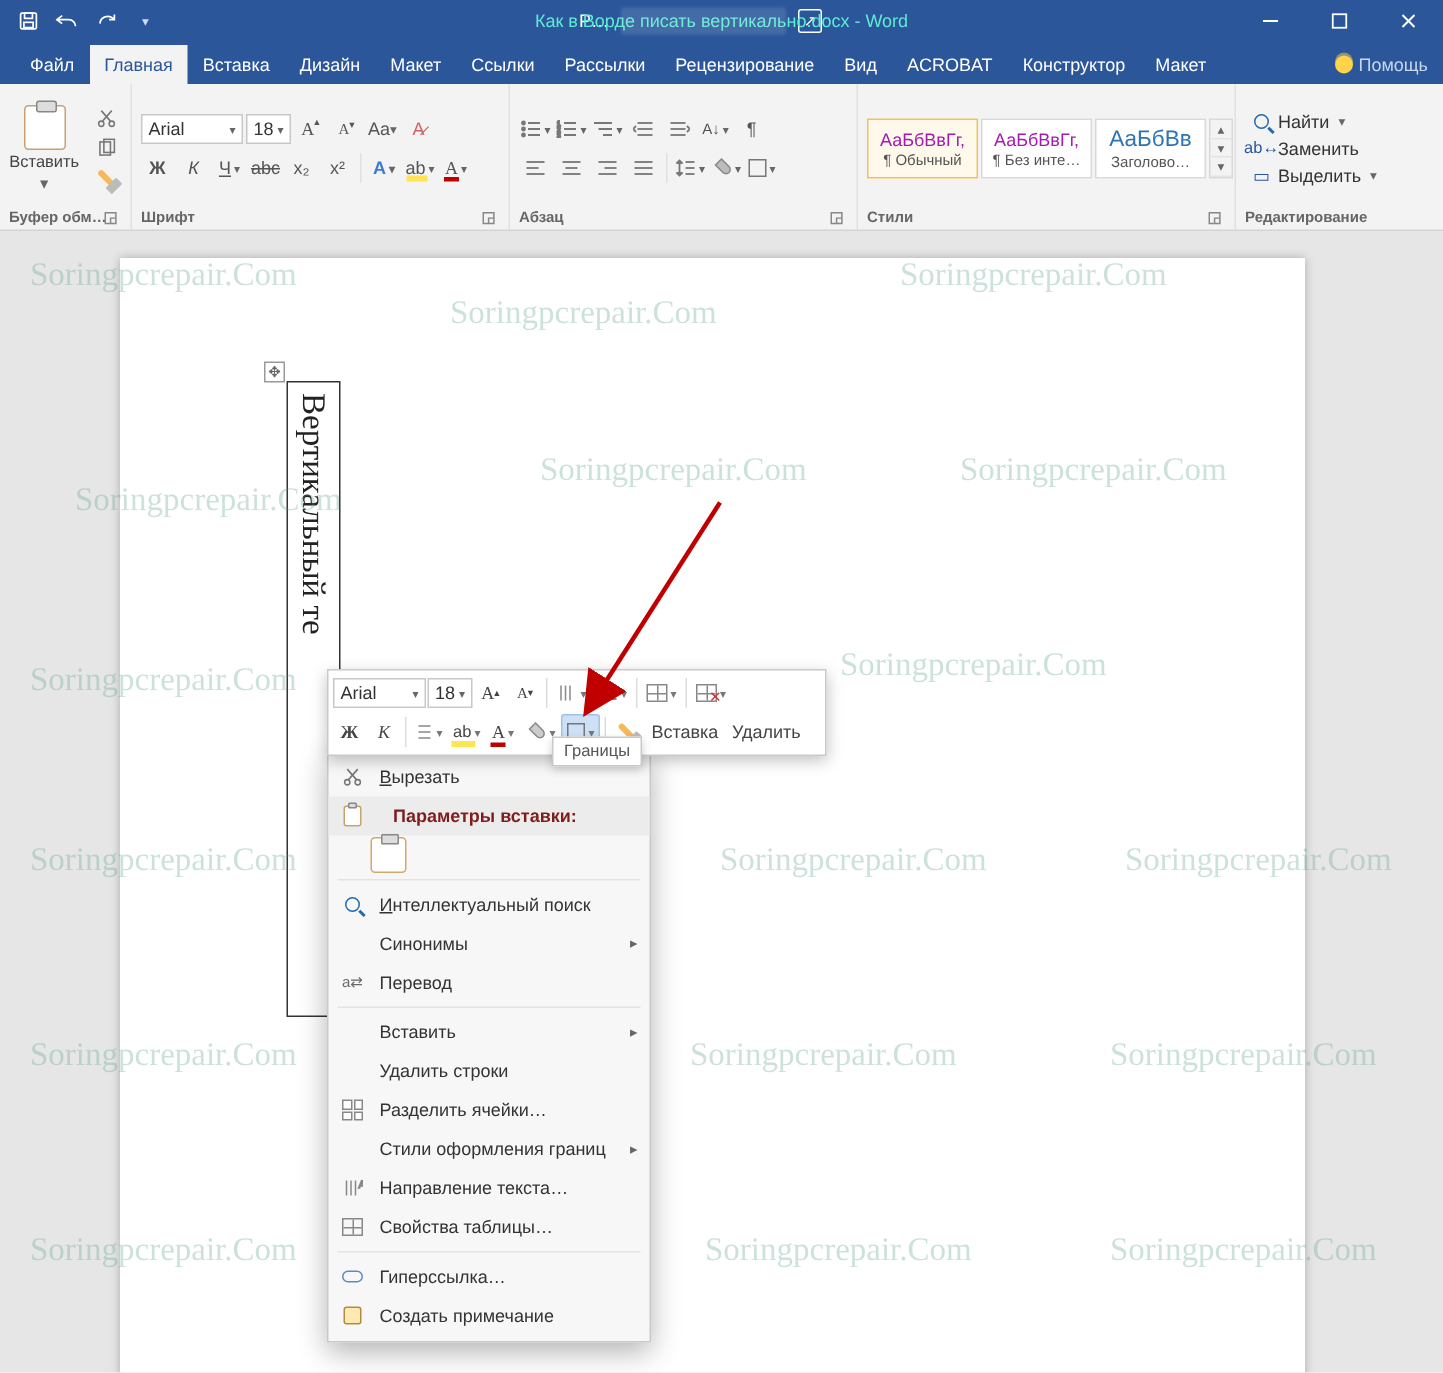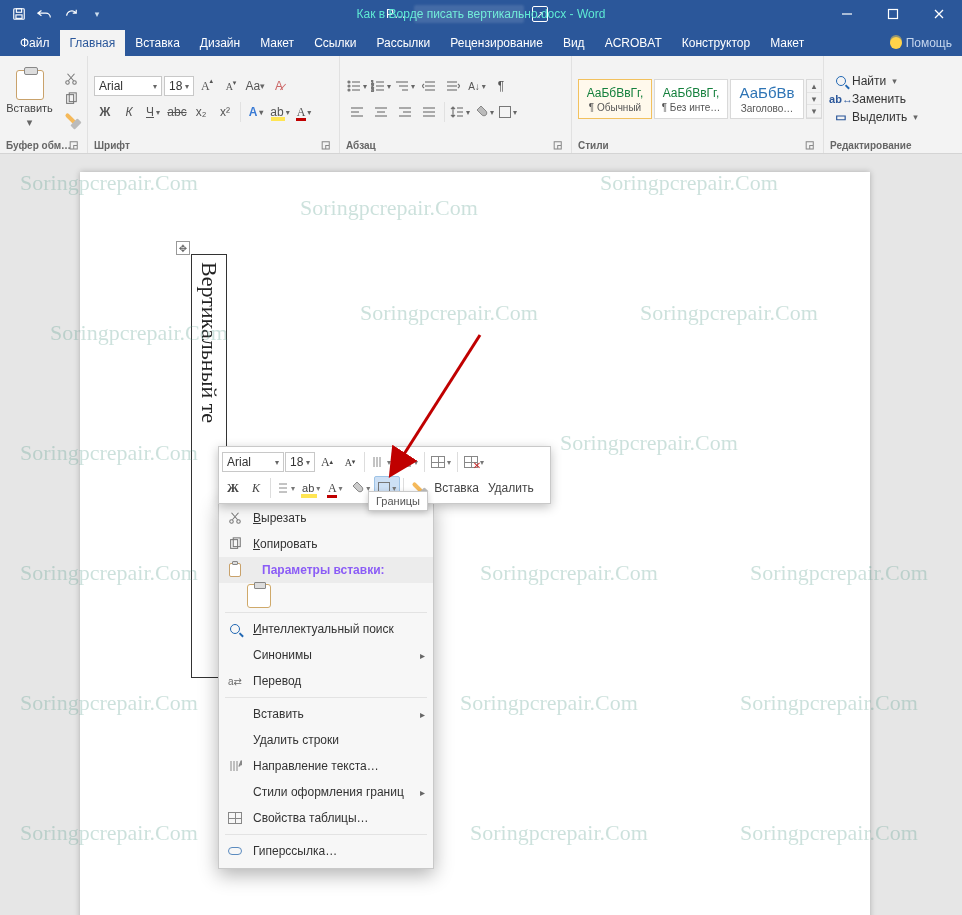--- a/index.html
+++ b/index.html
@@ -64,29 +64,29 @@
   .combo { height:20px; border:1px solid #c8c8c8; background:#fff; display:flex; align-items:center; padding:0 4px; font-size:12px; color:#333;}
   .combo.font { width:68px; }
   .combo.size { width:30px; justify-content:center;}
   .combo .arr{ margin-left:auto; font-size:8px; color:#666;}
   .two-row { display:flex; flex-direction:column; gap:4px;}
 
   
   .styles-gallery { display:flex; gap:2px; align-items:stretch;}
   .style-item { width:74px; border:1px solid #d9d9d9; background:#fff; display:flex; flex-direction:column; align-items:center; justify-content:center; padding:4px 2px;}
   .style-item.sel { border-color:#f2c15e; background:#fff9ec;}
-  .style-prev { font-size:12px; color:#15803d; }
+  .style-prev { font-size:12px; color:#a21caf; }
   .style-prev.blue { color:#2e74b5; font-size:15px;}
   .style-name { font-size:10px; color:#555; margin-top:2px; white-space:nowrap; overflow:hidden;width:100%; text-align:center;}
   .gallery-more { width:16px; display:flex; flex-direction:column; border:1px solid #d9d9d9; }
   .gallery-more div{flex:1;display:flex;align-items:center;justify-content:center;font-size:9px;color:#666;border-bottom:1px solid #e4e4e4;}
 
   .edit-col { display:flex; flex-direction:column; gap:2px; padding:4px 2px; }
   .edit-col .erow { display:flex; align-items:center; gap:4px; font-size:12px; color:#333; padding:1px 2px;}
-  .erow .eicn{width:14px;height:14px;display:inline-flex;align-items:center;justify-content:center;color:#2b579a;font-weight:bold;}
+  .erow .eicn{width:14px;height:14px;display:inline-flex;align-items:center;justify-content:center;color:#2b579a;}
 
   
   .workspace {
     position:absolute; top:154px; left:0; right:0; bottom:0;
     background:#e6e6e6; overflow:hidden;
   }
   .page {
     position:absolute; left:80px; top:18px; width:790px; height:940px;
     background:#fff; box-shadow:0 0 6px rgba(0,0,0,.25);
   }
@@ -139,21 +139,21 @@
     background:#f7f7f7; border:1px solid #c9c9c9;
     box-shadow:0 6px 18px rgba(0,0,0,.3); padding:4px 0; z-index:15;
   }
   .ctx-row {
     display:flex; align-items:center; height:26px; padding:0 10px 0 6px;
     font-size:12px; color:#333; gap:8px; position:relative;
   }
   .ctx-icn { width:20px; height:20px; display:flex;align-items:center;justify-content:center;color:#6a6a6a; }
   .ctx-sub::after { content:"▸"; position:absolute; right:8px; font-size:10px; color:#666;}
   .ctx-sep { height:1px; background:#e3e3e3; margin:3px 6px; }
-  .ctx-hdr { background:#ececec; font-weight:600; color:#8b5cf6;gap:17px;}
+  .ctx-hdr { background:#ececec; font-weight:600; color:#7f1d1d;gap:17px;}
   .paste-opt { padding-left:28px; }
   .paste-icn-box{ width:24px;height:24px;border:1px solid #cfa96a;border-radius:3px; background:#fff; position:relative;}
   .paste-icn-box::before{content:"";position:absolute;top:-3px;left:6px;width:10px;height:5px;border:1px solid #888;background:#ddd;border-radius:1px;}
   .u { text-decoration:underline; }
 
   
   .wm { position:absolute; color:#5a9e8e; opacity:0.30; font-family:"Segoe Script","Comic Sans MS",cursive; font-size:22px; pointer-events:none; user-select:none; white-space:nowrap;}
 
   svg { display:block; }
   .caret-dn{font-size:9px;color:#666;}
@@ -594,29 +594,20 @@
   <div class="ctx-row">
     <span class="ctx-icn">
         <svg width="14" height="14" viewBox="0 0 16 16" stroke="#777" fill="none" stroke-width="1.2">
           <circle cx="4" cy="12" r="2"></circle>
           <circle cx="12" cy="12" r="2"></circle>
           <path d="M5 10 12 2M11 10 4 2"></path>
         </svg>
       </span>
     <span><span class="u">В</span><span>ырезать</span></span>
   </div>
-  <div class="ctx-row">
-    <span class="ctx-icn">
-        <svg width="14" height="14" viewBox="0 0 16 16" stroke="#777" fill="none" stroke-width="1.2">
-          <rect x="3" y="3" width="8" height="10"></rect>
-          <rect x="6" y="1" width="8" height="10"></rect>
-        </svg>
-      </span>
-    <span><span class="u">К</span>опировать</span>
-  </div>
   <div class="ctx-row ctx-hdr nohover">
     <span class="ctx-icn">
         <div style="width:12px;height:14px;border:1px solid #c9a26b;border-radius:2px;background:#fff;position:relative;">
           <div style="position:absolute;top:-3px;left:2px;width:6px;height:4px;border:1px solid #888;background:#ddd;border-radius:1px;"></div>
         </div>
       </span>
     <span>Параметры вставки:</span>
   </div>
   <div class="ctx-row paste-opt">
     <div class="paste-icn-box"></div>
@@ -637,50 +628,67 @@
     <span>Перевод</span>
   </div>
   <div class="ctx-sep"></div>
   <div class="ctx-row ctx-sub">
     <span class="ctx-icn"></span>
     <span>Вставить</span>
   </div>
   <div class="ctx-row">
     <span class="ctx-icn"></span>
     <span>Удалить строки</span>
+  </div>
+  <div class="ctx-row">
+    <span class="ctx-icn">
+        <div class="grid16">
+          <div></div>
+          <div></div>
+          <div></div>
+          <div></div>
+        </div>
+      </span>
+    <span>Разделить ячейки…</span>
+  </div>
+  <div class="ctx-row ctx-sub">
+    <span class="ctx-icn"></span>
+    <span>Стили оформления границ</span>
   </div>
   <div class="ctx-row">
     <span class="ctx-icn">
         <svg width="14" height="14">
           <g stroke="#888" stroke-width="1">
             <line x1="3" y1="2" x2="3" y2="12"></line>
             <line x1="6" y1="2" x2="6" y2="12"></line>
             <line x1="9" y1="2" x2="9" y2="12"></line>
             <text x="11" y="7" font-size="7" fill="#888">A</text>
           </g>
         </svg>
       </span>
     <span>Направление текста…</span>
   </div>
-  <div class="ctx-row ctx-sub">
-    <span class="ctx-icn"></span>
-    <span>Стили оформления границ</span>
-  </div>
   <div class="ctx-row">
     <span class="ctx-icn">
         <span class="tbl-icn"></span>
       </span>
     <span>Свойства таблицы…</span>
   </div>
   <div class="ctx-sep"></div>
   <div class="ctx-row">
     <span class="ctx-icn">
         <span class="link-icn"></span>
       </span>
     <span>Гиперссылка…</span>
+  </div>
+  <div class="ctx-row">
+    <span class="ctx-icn">
+        <span class="note-icn"></span>
+      </span>
+    <span>Создать примечание</span>
   </div>
 </div>
 
 <div class="wm" style="left:20px; top:170px;">Soringpcrepair.Com</div>
 <div class="wm" style="left:300px; top:195px;">Soringpcrepair.Com</div>
 <div class="wm" style="left:600px; top:170px;">Soringpcrepair.Com</div>
 <div class="wm" style="left:50px;  top:320px;">Soringpcrepair.Com</div>
 <div class="wm" style="left:360px; top:300px;">Soringpcrepair.Com</div>
 <div class="wm" style="left:640px; top:300px;">Soringpcrepair.Com</div>
 <div class="wm" style="left:20px;  top:440px;">Soringpcrepair.Com</div>

